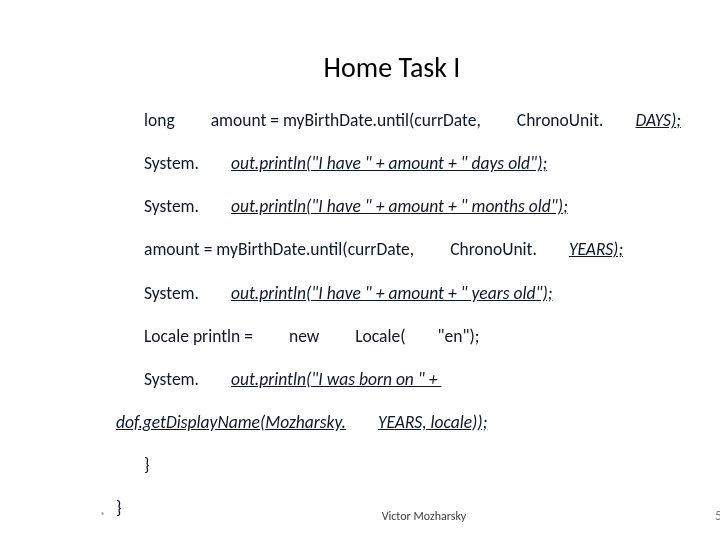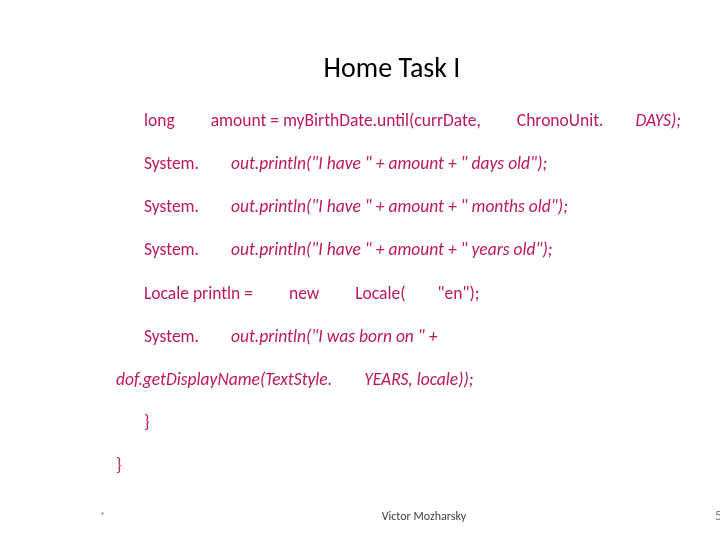--- a/index.html
+++ b/index.html
@@ -21,23 +21,23 @@
     .content {
       margin-top: 22px;
       padding-left: 36px;
       padding-right: 20px;
     }
     .line {
       font-size: 17.5px;
       line-height: 1.55;
       white-space: pre-wrap;
     }
-    .red { color: #be185d; text-align: right; }
-    .black { color: #be185d; }
-    .italic { font-style: italic; }
+    .red { color: #0f172a; text-align: right; }
+    .black { color: #0f172a; }
+    .italic { font-style: italic; text-decoration: underline; }
     .indent { padding-left: 28px; }
     .footer {
       position: absolute;
       bottom: 16px;
       left: 0;
       width: 100%;
       display: flex;
       justify-content: space-between;
       align-items: center;
       padding: 0 30px 0 36px;
@@ -65,24 +65,25 @@
   </style>
 </head>
 <body>
 
 <h1 class="title">Home Task I</h1>
 
 <div class="content" id="content">
     <div class="line indent"><span class="red">long </span><span class="black">amount = myBirthDate.until(currDate, </span><span class="black">ChronoUnit.</span><span class="black italic">DAYS);</span></div>
     <div class="line indent"><span class="black">System.</span><span class="black italic">out.println("I have " + amount + " days old");</span></div>
     <div class="line indent"><span class="black">System.</span><span class="black italic">out.println("I have " + amount + " months old");</span></div>
+    <div class="line indent"><span class="black">amount = myBirthDate.until(currDate, </span><span class="black">ChronoUnit.</span><span class="black italic">YEARS);</span></div>
     <div class="line indent"><span class="black">System.</span><span class="black italic">out.println("I have " + amount + " years old");</span></div>
     <div class="line indent"><span class="black">Locale println = </span><span class="red">new </span><span class="black">Locale(</span><span class="black">"en");</span></div>
     <div class="line indent"><span class="black">System.</span><span class="black italic">out.println("I was born on " + </span></div>
-    <div class="line"><span class="red italic">dof.getDisplayName(TextStyle.</span><span class="red italic">YEARS, locale));</span></div>
+    <div class="line"><span class="red italic">dof.getDisplayName(Mozharsky.</span><span class="red italic">YEARS, locale));</span></div>
     <div class="line indent"><span class="black">}</span></div>
     <div class="line"><span class="black">}</span></div>
   </div>
 
 <div class="footer">
   <span class="footer-left">*</span>
   <span class="footer-center">Victor Mozharsky</span>
   <span class="footer-right">5</span>
 </div>
 

